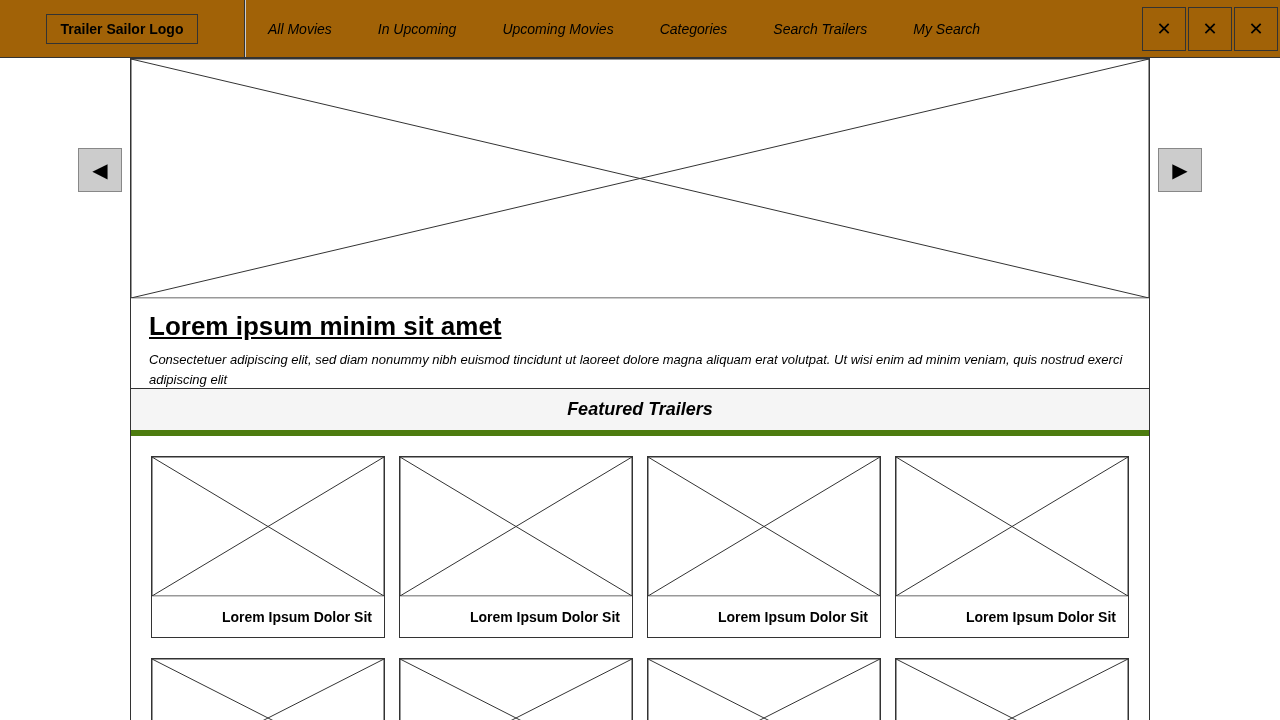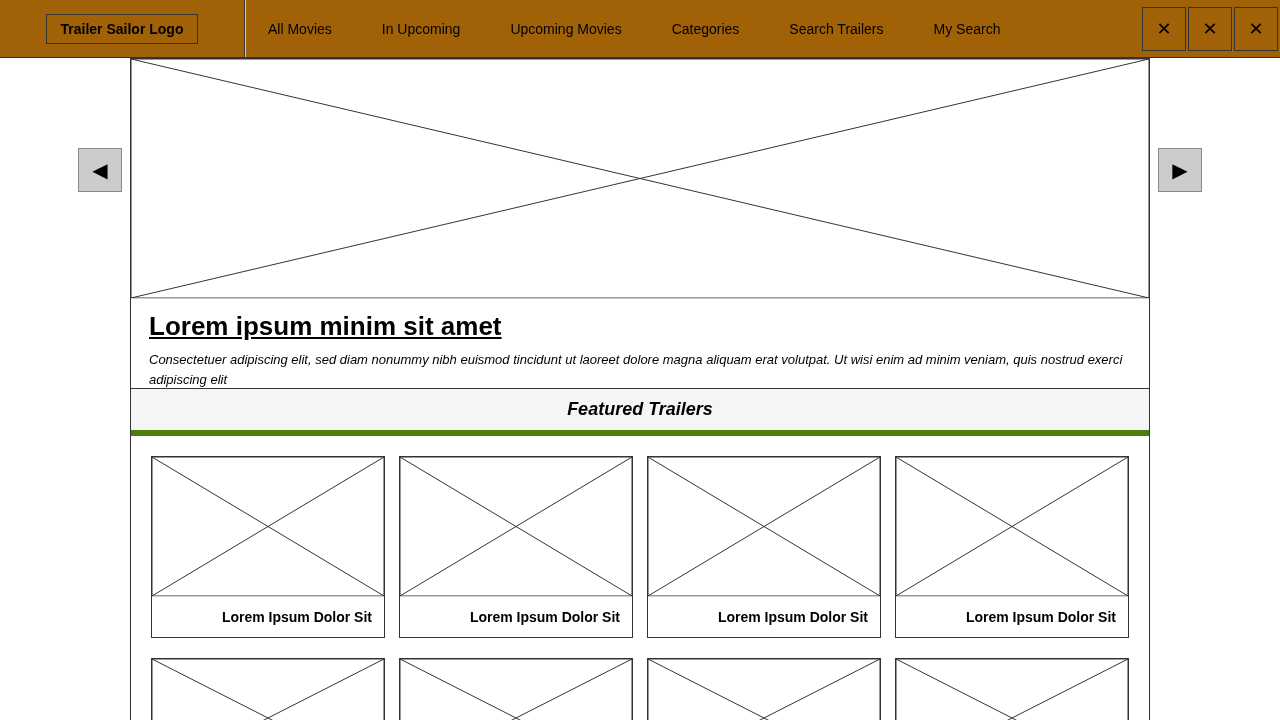--- a/index.html
+++ b/index.html
@@ -41,22 +41,23 @@
       align-items: center;
     }
     .nav-links a {
       text-decoration: none;
       color: #000;
       padding: 0 22px;
       font-size: 14px;
       height: 100%;
       display: flex;
       align-items: center;
-      border-right: 6px solid #a16207;
+      border-right: 2px solid #a16207;
       white-space: nowrap;
+      font-style: italic;
     }
     .nav-links a:first-child {
       border-left: 1px solid #ccc;
     }
     .nav-icons {
       display: flex;
       margin-left: auto;
       height: 100%;
       align-items: center;
     }

